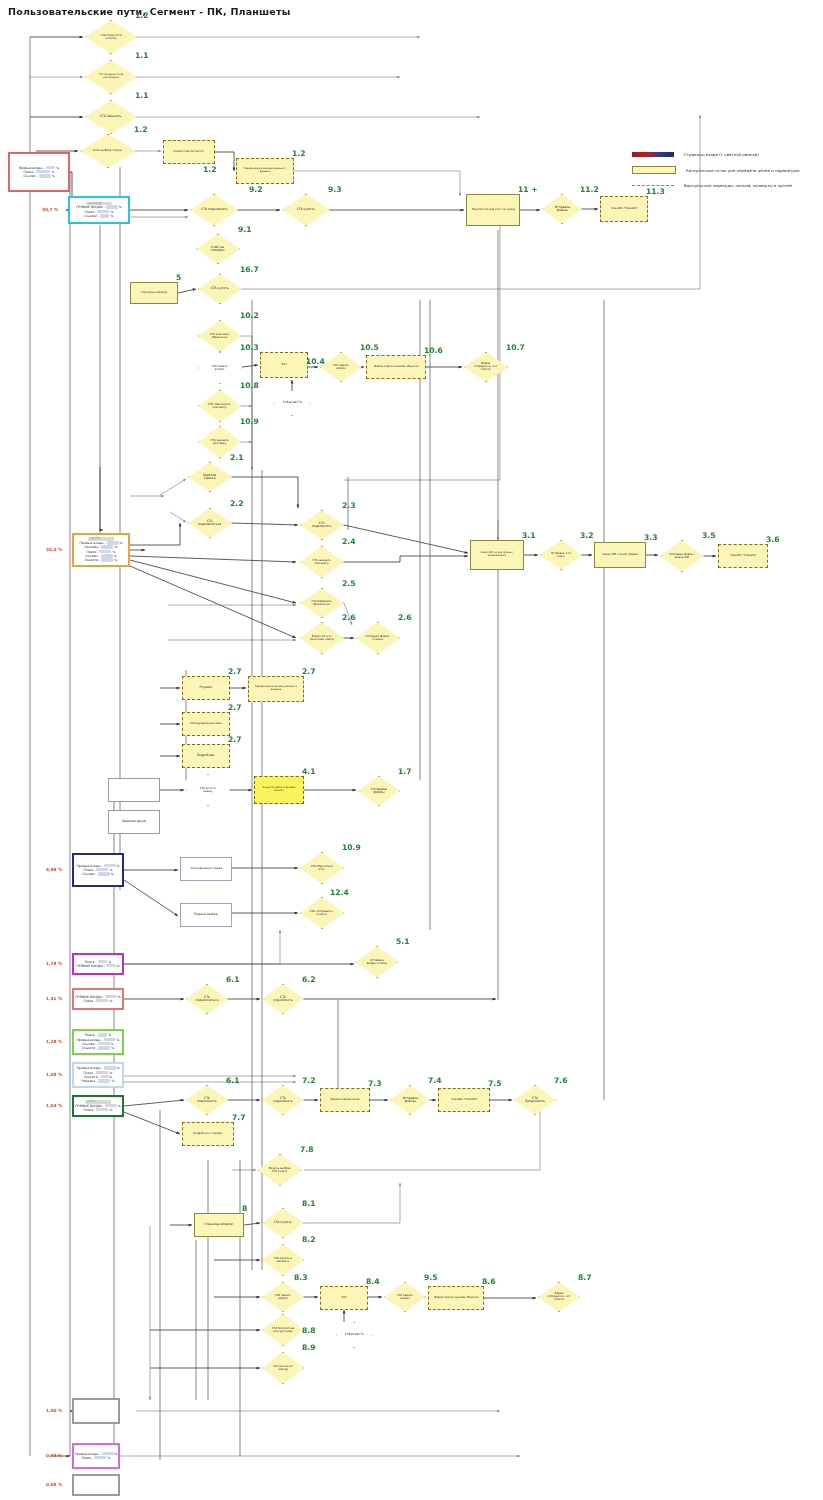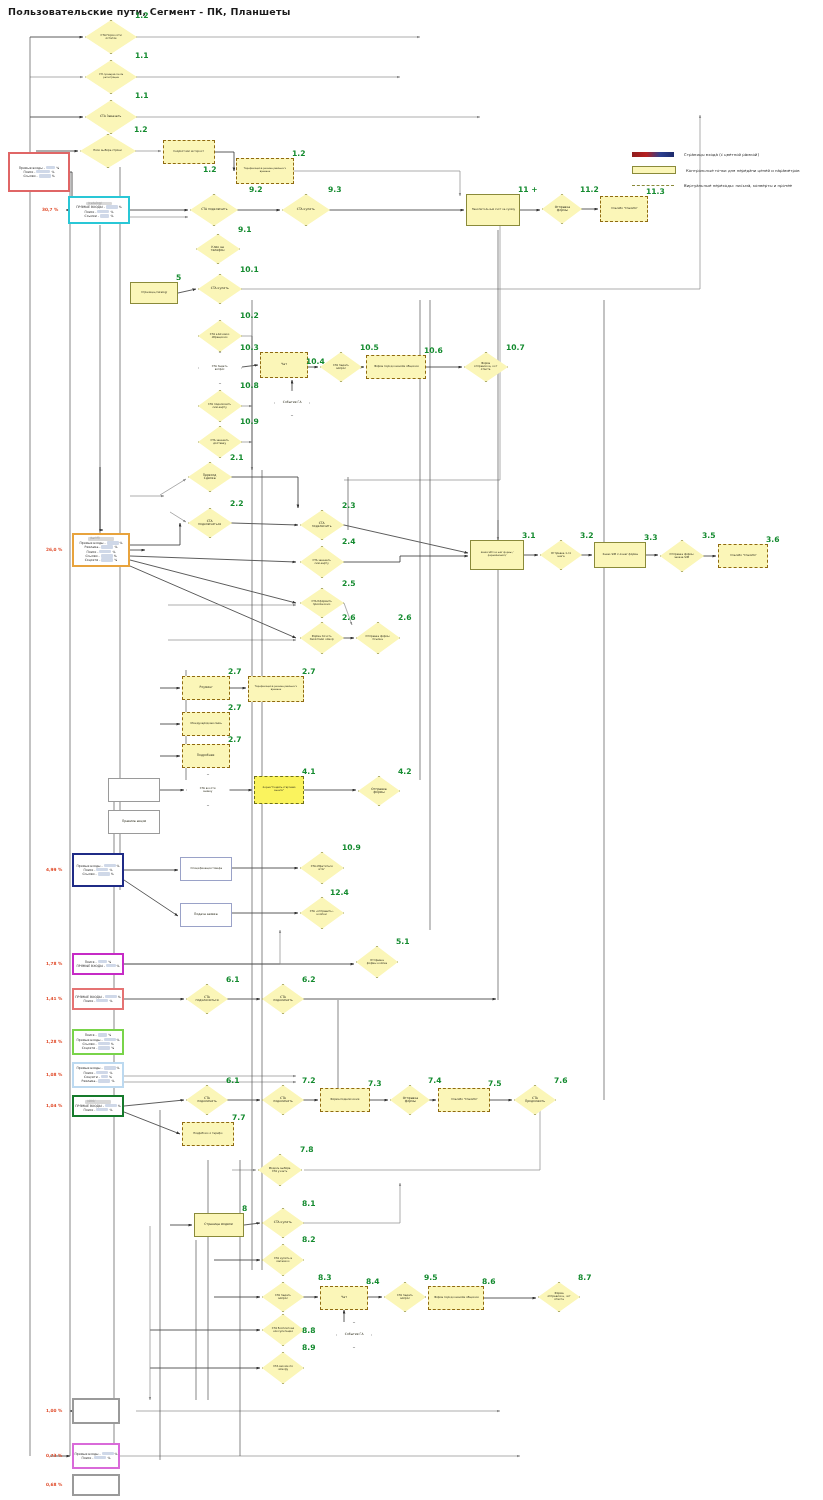--- a/index.html
+++ b/index.html
@@ -246,21 +246,21 @@
         <span class="lbl" style="font-size: 2.9px; max-width: 44px;">Спасибо "Спасибо"</span>
       </div>
       <div class="tag" style="left: 646px; top: 187px;">11.3</div>
       <div class="node rect" style="left: 130px; top: 282px; width: 48px; height: 22px;">
         <span class="lbl" style="font-size: 2.9px; max-width: 44px;">Страница /catalog/</span>
       </div>
       <div class="tag" style="left: 176px; top: 273px;">5</div>
       <div class="node diamond" style="left: 198px; top: 274px; width: 44px; height: 30px;">
         <span class="lbl" style="font-size: 3.3px; max-width: 27.28px;">CTA купить</span>
       </div>
-      <div class="tag" style="left: 240px; top: 265px;">10.1</div>
+      <div class="tag" style="left: 240px; top: 265px;">16.7</div>
       <div class="node diamond" style="left: 198px; top: 320px; width: 44px; height: 32px;">
         <span class="lbl" style="font-size: 2.9px; max-width: 27.28px;">CTA ключевое обращение</span>
       </div>
       <div class="tag" style="left: 240px; top: 311px;">10.2</div>
       <div class="node diamond white" style="left: 198px; top: 352px; width: 44px; height: 32px;">
         <span class="lbl" style="font-size: 2.9px; max-width: 27.28px;">CTA Задать вопрос</span>
       </div>
       <div class="tag" style="left: 240px; top: 343px;">10.3</div>
       <div class="node rect dashed" style="left: 260px; top: 352px; width: 48px; height: 26px;">
         <span class="lbl" style="font-size: 3.3px; max-width: 44px;">Чат</span>
@@ -342,21 +342,21 @@
       <div class="node diamond white" style="left: 186px; top: 774px; width: 44px; height: 32px;">
         <span class="lbl" style="font-size: 2.9px; max-width: 27.28px;">CTA внести заявку</span>
       </div>
       <div class="node rect bright" style="left: 254px; top: 776px; width: 50px; height: 28px;">
         <span class="lbl" style="font-size: 2.5px; max-width: 46px;">Форма "Создать стартовая анкета"</span>
       </div>
       <div class="tag" style="left: 302px; top: 767px;">4.1</div>
       <div class="node diamond" style="left: 358px; top: 776px; width: 42px; height: 30px;">
         <span class="lbl" style="font-size: 3.3px; max-width: 26.04px;">Отправка формы</span>
       </div>
-      <div class="tag" style="left: 398px; top: 767px;">4.2</div>
+      <div class="tag" style="left: 398px; top: 767px;">1.7</div>
       <div class="node rect whiteblue" style="left: 180px; top: 857px; width: 52px; height: 24px;">
         <span class="lbl" style="font-size: 2.9px; max-width: 48px;">Спецификация товара</span>
       </div>
       <div class="node diamond" style="left: 300px; top: 852px; width: 44px; height: 32px;">
         <span class="lbl" style="font-size: 2.9px; max-width: 27.28px;">CTA обратиться итог</span>
       </div>
       <div class="tag" style="left: 342px; top: 843px;">10.9</div>
       <div class="node rect whiteblue" style="left: 180px; top: 903px; width: 52px; height: 24px;">
         <span class="lbl" style="font-size: 3.3px; max-width: 48px;">Подача заявка</span>
       </div>
@@ -416,21 +416,21 @@
         <span class="lbl" style="font-size: 3.3px; max-width: 26.04px;">CTA купить</span>
       </div>
       <div class="tag" style="left: 302px; top: 1199px;">8.1</div>
       <div class="node diamond" style="left: 262px; top: 1244px; width: 42px; height: 32px;">
         <span class="lbl" style="font-size: 2.9px; max-width: 26.04px;">CTA купить в магазине</span>
       </div>
       <div class="tag" style="left: 302px; top: 1235px;">8.2</div>
       <div class="node diamond" style="left: 262px; top: 1282px; width: 42px; height: 30px;">
         <span class="lbl" style="font-size: 2.9px; max-width: 26.04px;">CTA Задать вопрос</span>
       </div>
-      <div class="tag" style="left: 318px; top: 1273px; text-align: right;">8.3</div>
+      <div class="tag" style="left: 294px; top: 1273px; text-align: right;">8.3</div>
       <div class="node rect dashed" style="left: 320px; top: 1286px; width: 48px; height: 24px;">
         <span class="lbl" style="font-size: 3.3px; max-width: 44px;">Чат</span>
       </div>
       <div class="tag" style="left: 366px; top: 1277px;">8.4</div>
       <div class="node diamond white" style="left: 336px; top: 1322px; width: 36px; height: 26px;">
         <span class="lbl" style="font-size: 3.3px; max-width: 22.32px;">Событие ГА</span>
       </div>
       <div class="node diamond" style="left: 384px; top: 1282px; width: 42px; height: 30px;">
         <span class="lbl" style="font-size: 2.9px; max-width: 26.04px;">CTA Задать вопрос</span>
       </div>

